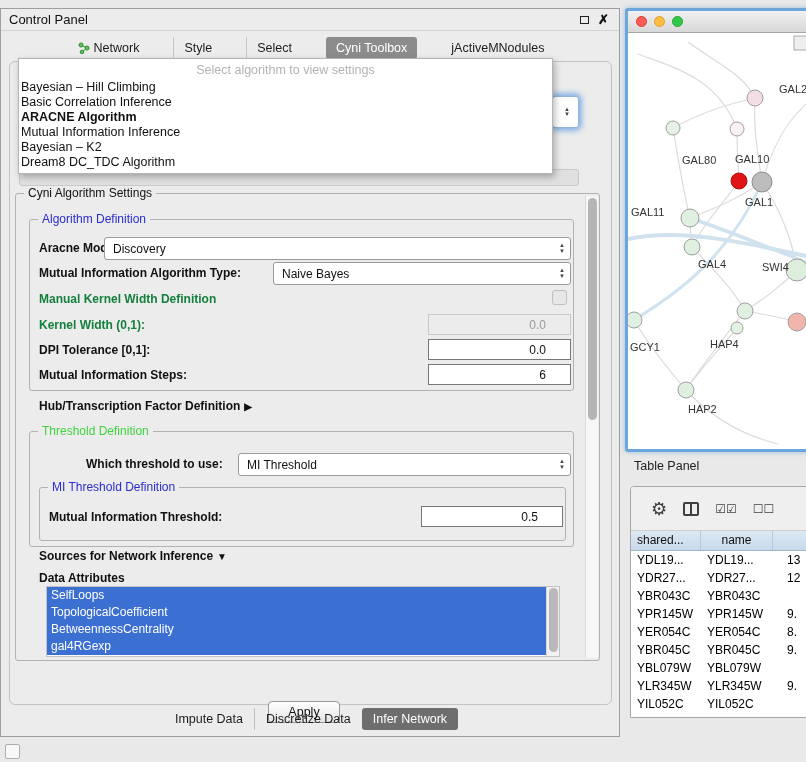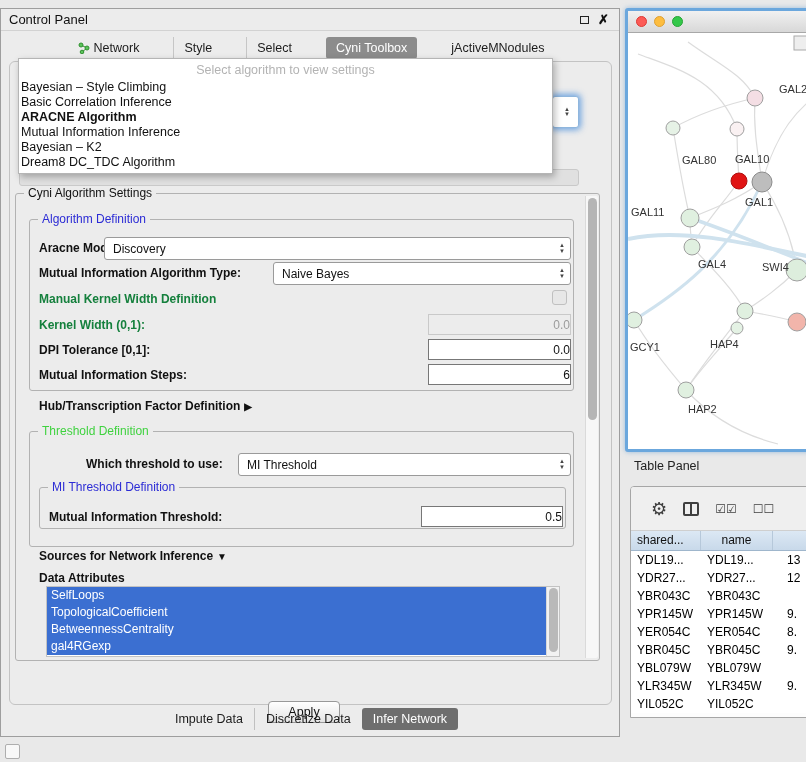--- a/index.html
+++ b/index.html
@@ -28,21 +28,21 @@
   .gtitle { position:absolute; top:-8px; left:8px; background:#ececec; padding:0 4px; font-size:12px; white-space:nowrap; }
   .t-black { color:#111; } .t-blue { color:#2b2bd5; } .t-green { color:#3fd23f; }
 
   .lbl { position:absolute; font-size:12px; font-weight:bold; color:#111; white-space:nowrap; }
   .lbl.dis { color:#15803d; }
 
   .combo { position:absolute; background:#fff; border:1px solid #9a9a9a; border-radius:3px; font-size:12px; color:#111; display:flex; align-items:center; padding:0 22px 0 8px; }
   .arrows { position:absolute; right:5px; top:0; bottom:0; display:flex; flex-direction:column; justify-content:center; color:#444; }
   .arrows i { font-style:normal; font-size:6px; line-height:5.5px; }
 
-  .field { position:absolute; background:#fff; border:1px solid #777; font-size:12px; color:#111; display:flex; align-items:center; justify-content:flex-end; padding:0 0; }
+  .field { position:absolute; background:#fff; border:1px solid #777; font-size:12px; color:#111; display:flex; align-items:center; justify-content:flex-end; padding:0 24px; }
   .field.dis { background:#ececec; border-color:#c9c9c9; color:#9b9b9b; }
 
   .checkbox { position:absolute; width:15px; height:15px; background:#e7e7e7; border:1px solid #c0c0c0; border-radius:3px; }
 
   .expander { position:absolute; font-size:12px; font-weight:bold; color:#111; white-space:nowrap; }
   .expander .tri { font-size:10px; margin-left:4px; }
 
   #attr-list { position:absolute; left:45px; top:577px; width:514px; height:71px; background:#fff; border:1px solid #c2c2c2; overflow:hidden; }
   .li { height:17px; line-height:17px; background:#3b6fd1; color:#fff; font-size:12px; padding-left:4px; width:calc(100% - 13px); white-space:nowrap; }
   .li-scroll { position:absolute; right:0; top:0; bottom:0; width:13px; background:#f2f2f2; border-left:1px solid #d8d8d8; }
@@ -192,21 +192,21 @@
 
     <span class="lbl" style="left:85px; top:448px;">Which threshold to use:</span>
     <div class="combo" style="left:237px; top:444px; width:333px; height:23px;">
       <span>MI Threshold</span>
       <span class="arrows">
           <i>▲</i>
           <i>▼</i>
         </span>
     </div>
 
-    <div class="group" style="left:38px; top:478px; width:527px; height:42px;">
+    <div class="group" style="left:38px; top:478px; width:527px; height:54px;">
       <span class="gtitle t-blue">MI Threshold Definition</span>
     </div>
     <span class="lbl" style="left:48px; top:501px;">Mutual Information Threshold:</span>
     <div class="field" style="left:420px; top:497px; width:142px; height:21px;">
       <span>0.5</span>
     </div>
 
     <div class="expander" style="left:38px; top:540px;">
       <span>Sources for Network Inference</span><span class="tri">▼</span>
     </div>
@@ -232,21 +232,21 @@
 
     <div id="focus-combo">
       <span class="arrows">
           <i>▲</i>
           <i>▼</i>
         </span>
     </div>
 
     <div id="algo-popup">
       <div class="ph">Select algorithm to view settings</div>
-      <div class="it">Bayesian – Style Climbing</div>
+      <div class="it">Bayesian – Hill Climbing</div>
       <div class="it">Basic Correlation Inference</div>
       <div class="it sel">ARACNE Algorithm</div>
       <div class="it">Mutual Information Inference</div>
       <div class="it">Bayesian – K2</div>
       <div class="it">Dream8 DC_TDC Algorithm</div>
     </div>
 
   </div>
 
   <div id="net-win">

